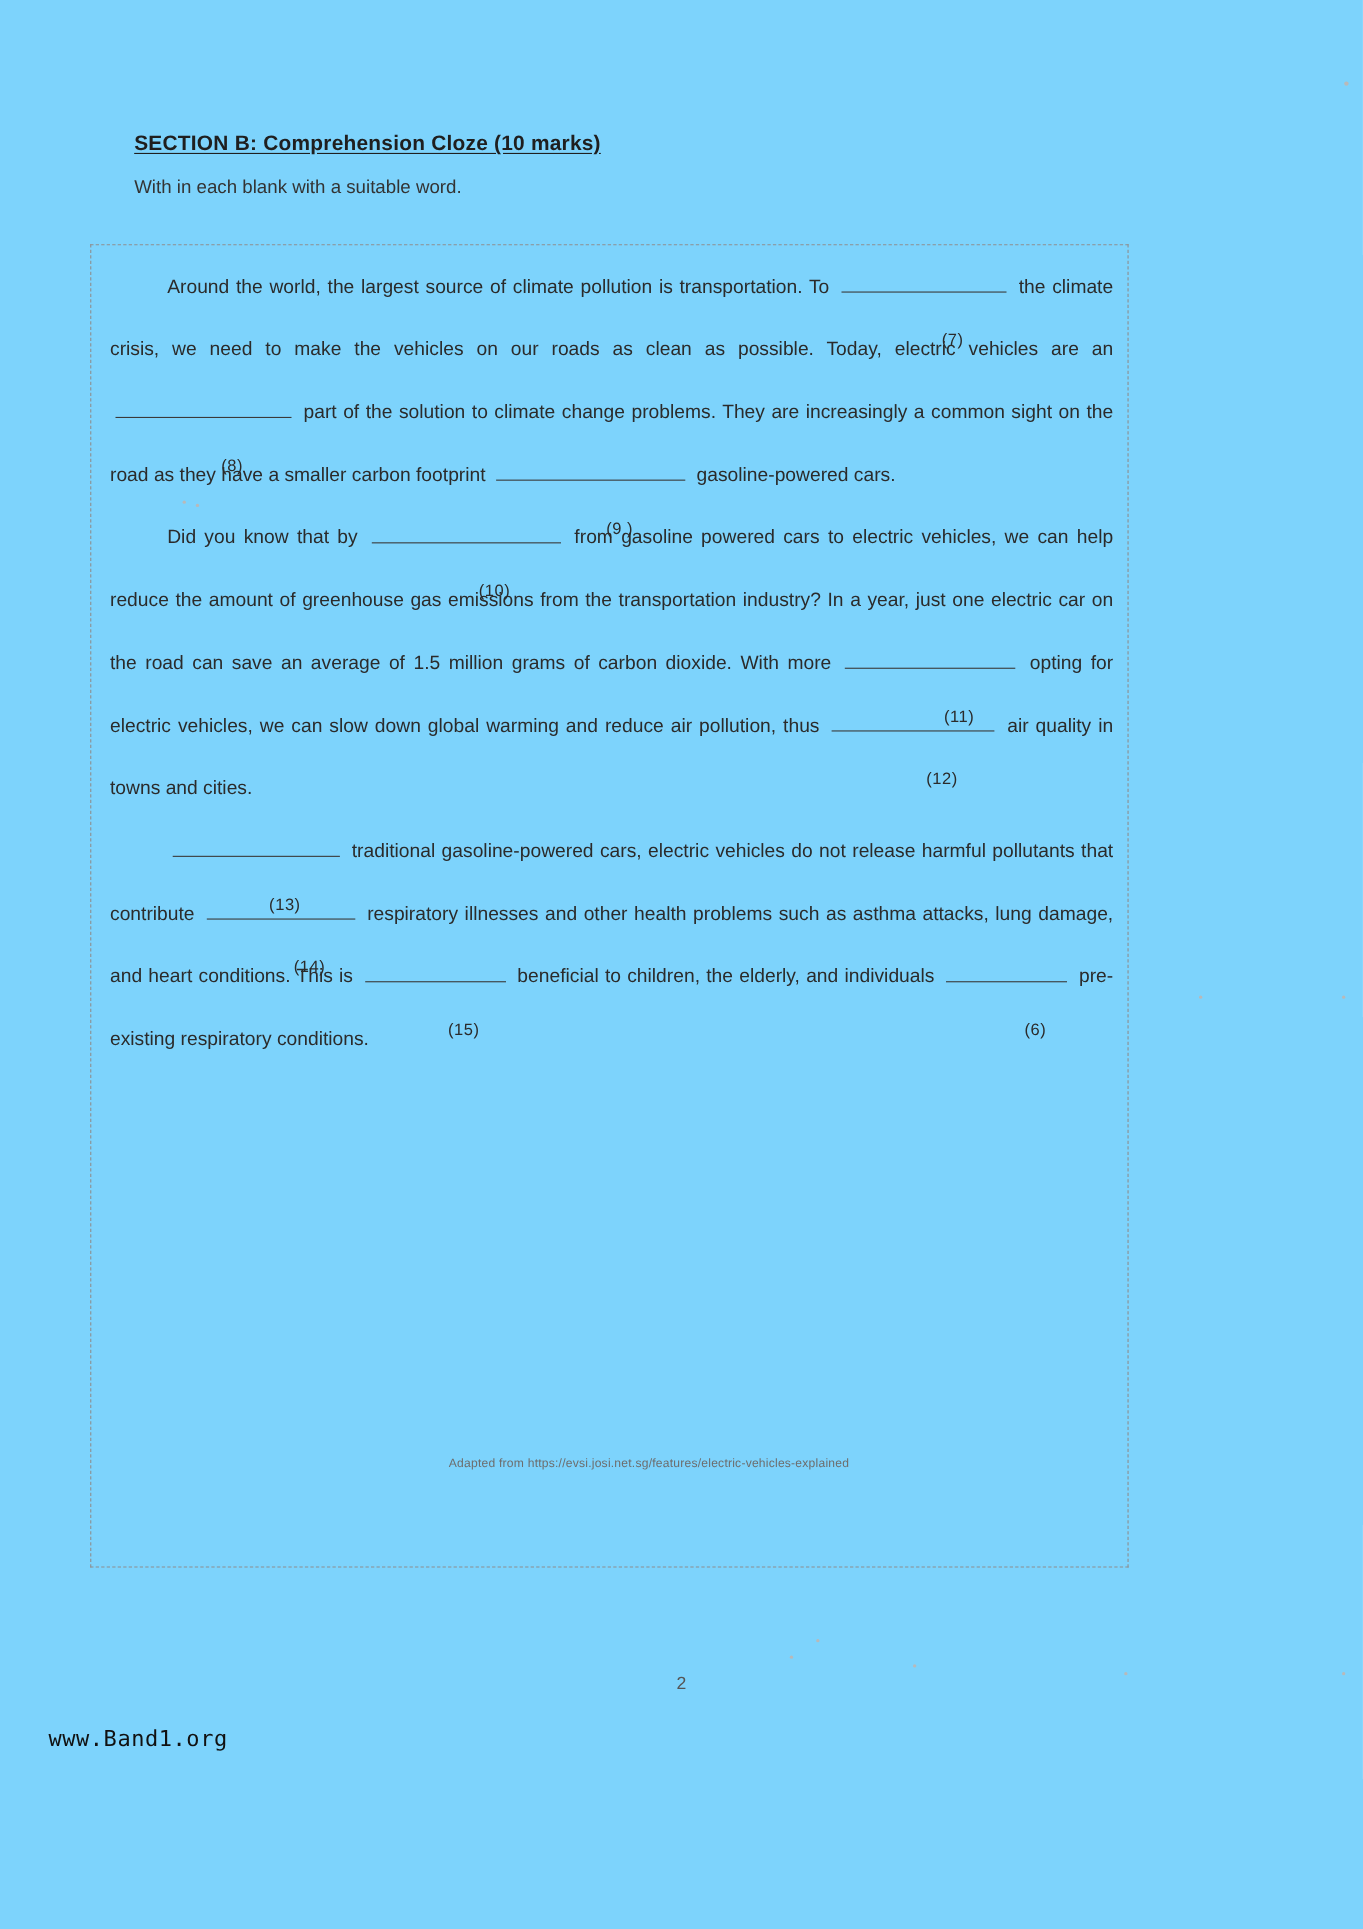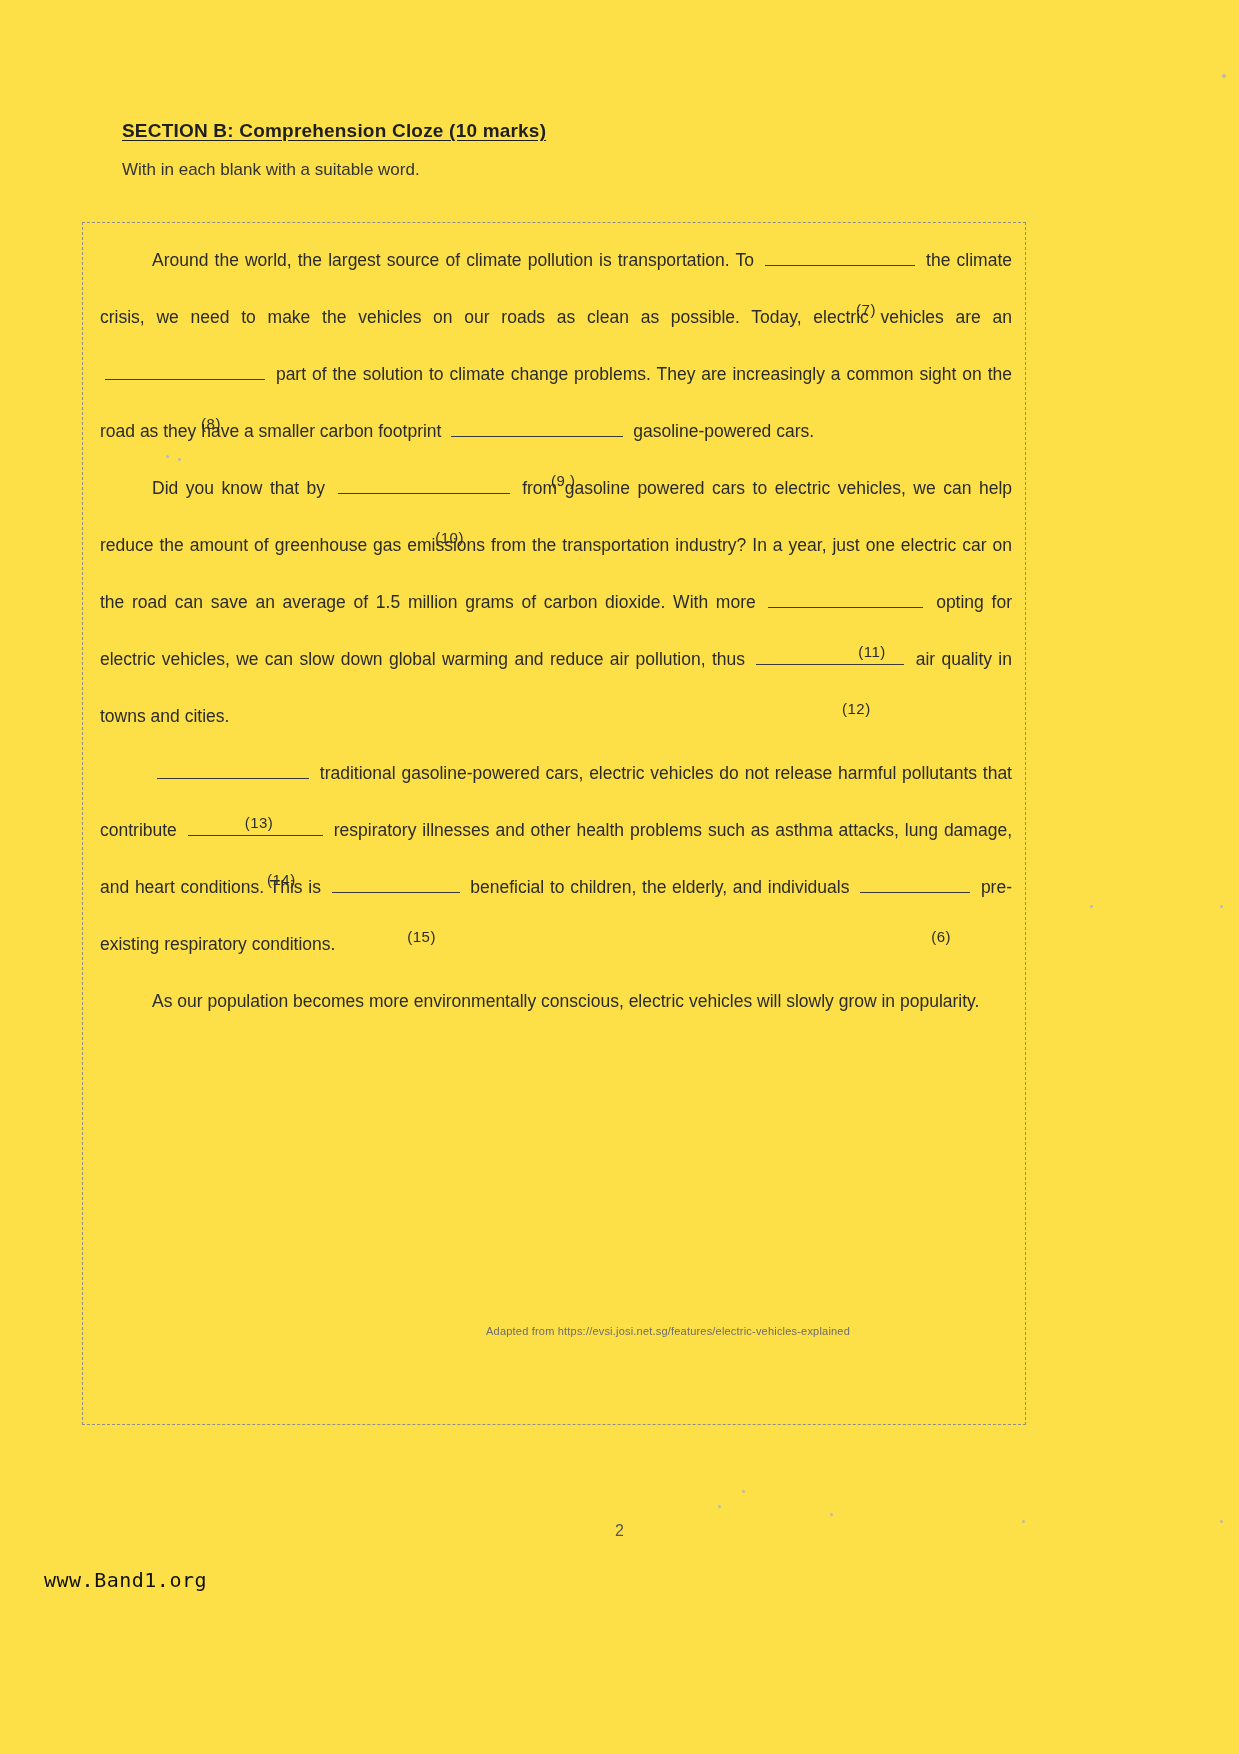--- a/index.html
+++ b/index.html
@@ -13,21 +13,21 @@
     position: relative;
     font-family: "Liberation Sans", sans-serif;
     color: #2a2a2a;
     overflow: hidden;
   }
 
   
   .page {
     position: absolute;
     inset: 0;
-    background: #fde047;
+    background: #7dd3fc;
   }
 
   .speck {
     position: absolute;
     background: #b9b9b9;
     border-radius: 50%;
   }
 
   
   .section-head {
@@ -111,21 +111,21 @@
   .b-w8 { width: 135px; }
   .b-w9 { width: 128px; }
   .b-w10 { width: 110px; }
 
   
   .source {
     position: absolute;
     left: 330px;
     top: 1325px;
     width: 520px;
-    text-align: right;
+    text-align: center;
     font-size: 11px;
     color: #6d6d6d;
     letter-spacing: 0.2px;
   }
 
   
   .marks-box {
     position: absolute;
     left: 866px;
     top: 1275px;
@@ -218,23 +218,20 @@
       <span class="blank b-w7"><span class="num">(13)</span></span>
       <span>traditional gasoline-powered cars, electric vehicles do not release harmful pollutants that contribute</span>
       <span class="blank b-w8"><span class="num">(14)</span></span>
       <span>respiratory illnesses and other health problems such as asthma attacks, lung damage, and heart conditions. This is</span>
       <span class="blank b-w9"><span class="num">(15)</span></span>
       <span>beneficial to children, the elderly, and individuals</span>
       <span class="blank b-w10"><span class="num">(6)</span></span>
       <span>pre-existing respiratory conditions.</span>
     </p>
 
-    <p class="para indent">
-      <span>As our population becomes more environmentally conscious, electric vehicles will slowly grow in popularity.</span>
-    </p>
 
   </div>
 
   <div class="source">Adapted from https://evsi.josi.net.sg/features/electric-vehicles-explained</div>
 
 
   <div class="footer-url">www.Band1.org</div>
   <div class="page-num">2</div>
 
 </div>

